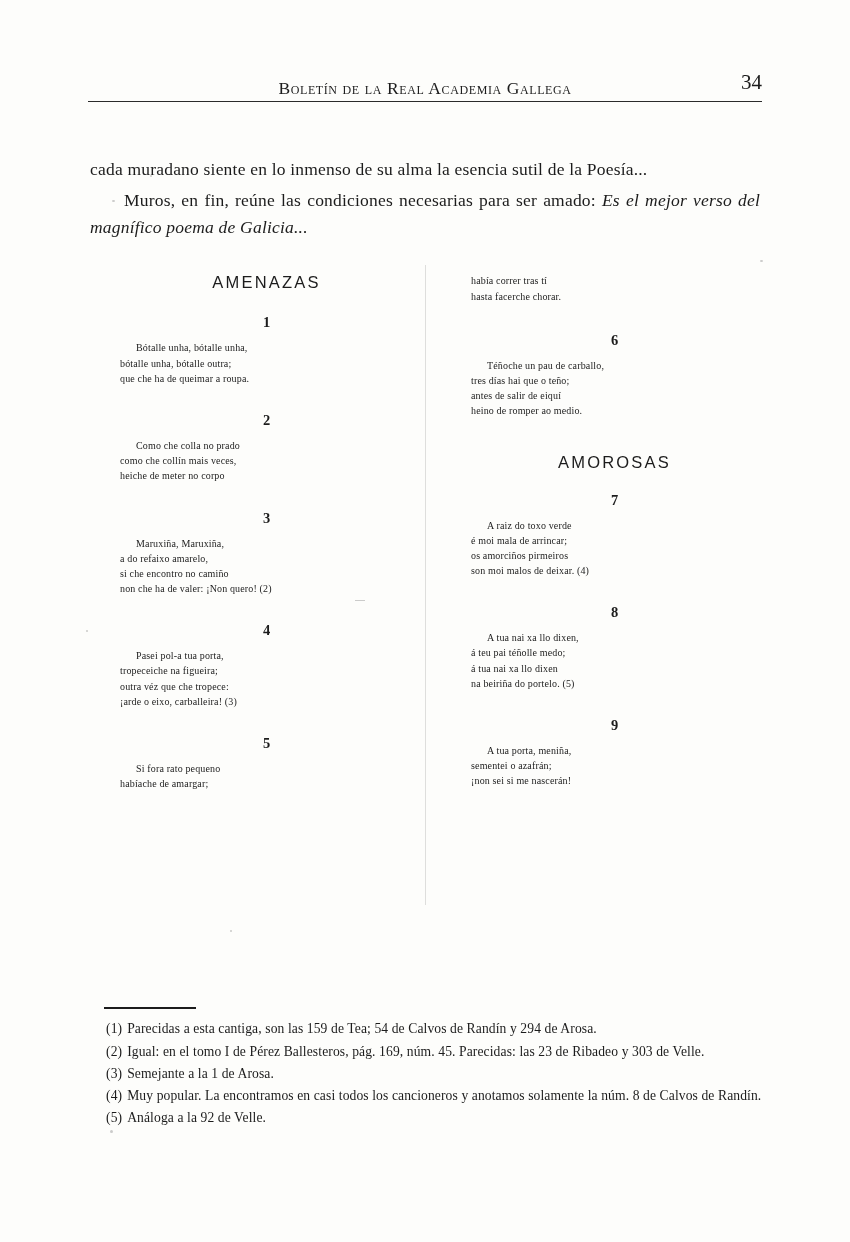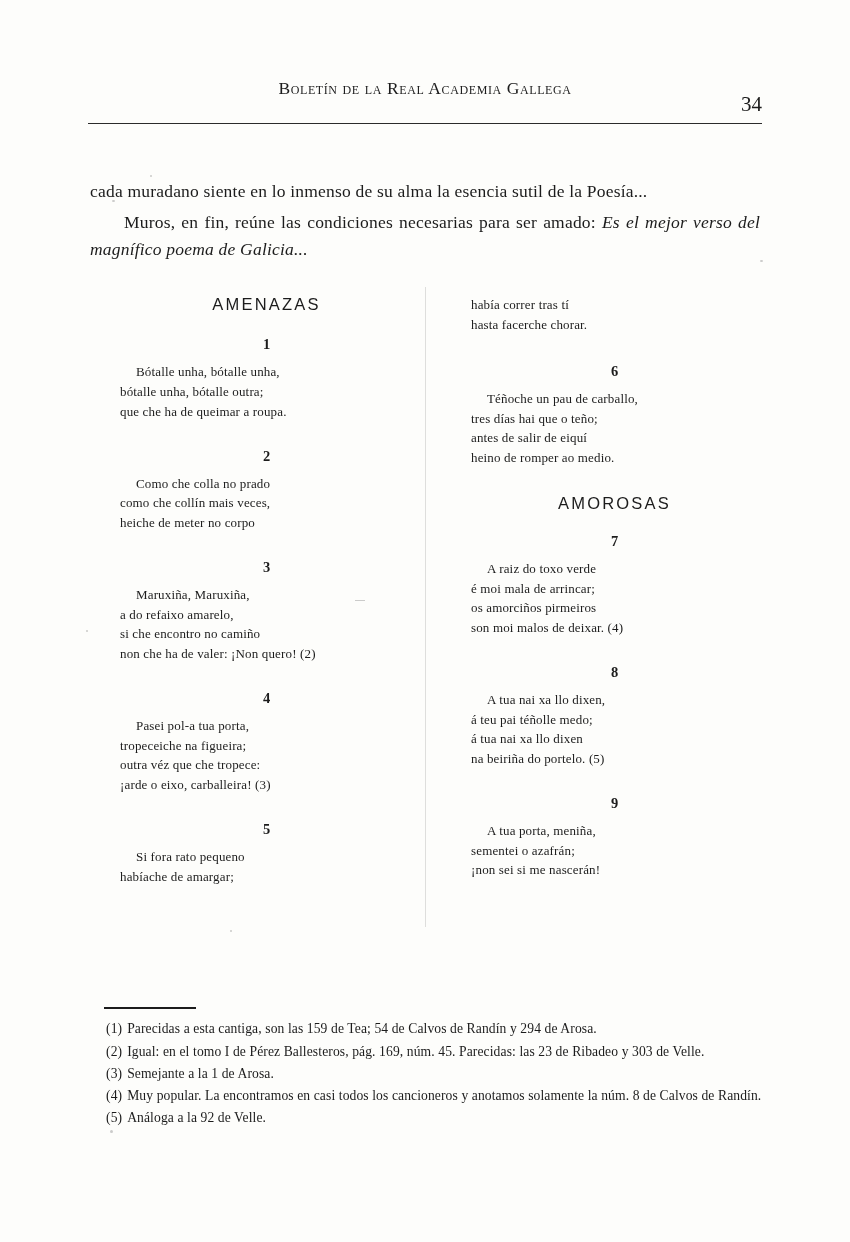--- a/index.html
+++ b/index.html
@@ -20,21 +20,21 @@
     inset: 0;
     padding: 78px 80px 40px 80px;
     box-sizing: border-box;
   }
   
   .header {
     position: relative;
     display: flex;
     align-items: baseline;
     justify-content: center;
-    padding-bottom: 24px;
+    padding-bottom: 2px;
     border-bottom: 1.6px solid #2b2b2b;
     margin: 0 8px 0 8px;
   }
   .running-title {
     font-variant: small-caps;
     font-size: 17.5px;
     letter-spacing: 0.6px;
     white-space: nowrap;
     font-family: "Liberation Serif", serif;
   }
@@ -78,35 +78,35 @@
   .col-right { padding-left: 46px; }
   .section-title {
     text-align: center;
     font-size: 16.5px;
     letter-spacing: 2.2px;
     margin: 2px 0 22px 0;
     font-family: "Liberation Sans", sans-serif;
     font-weight: 400;
   }
   .section-title.amorosas {
-    margin-top: 26px;
+    margin-top: 34px;
     margin-bottom: 20px;
   }
   .poem {
     margin: 0 0 26px 0;
   }
   .poem-num {
     text-align: center;
     font-size: 14.5px;
     font-weight: bold;
     margin-bottom: 9px;
     font-family: "Liberation Serif", serif;
   }
   .poem-lines {
-    font-size: 13px;
+    font-size: 10px;
     line-height: 1.52;
     letter-spacing: 0.15px;
     font-family: "Liberation Serif", serif;
   }
   .poem-lines div:first-child {
     text-indent: 16px;
   }
   .vline {
     position: absolute;
     left: 50%;

